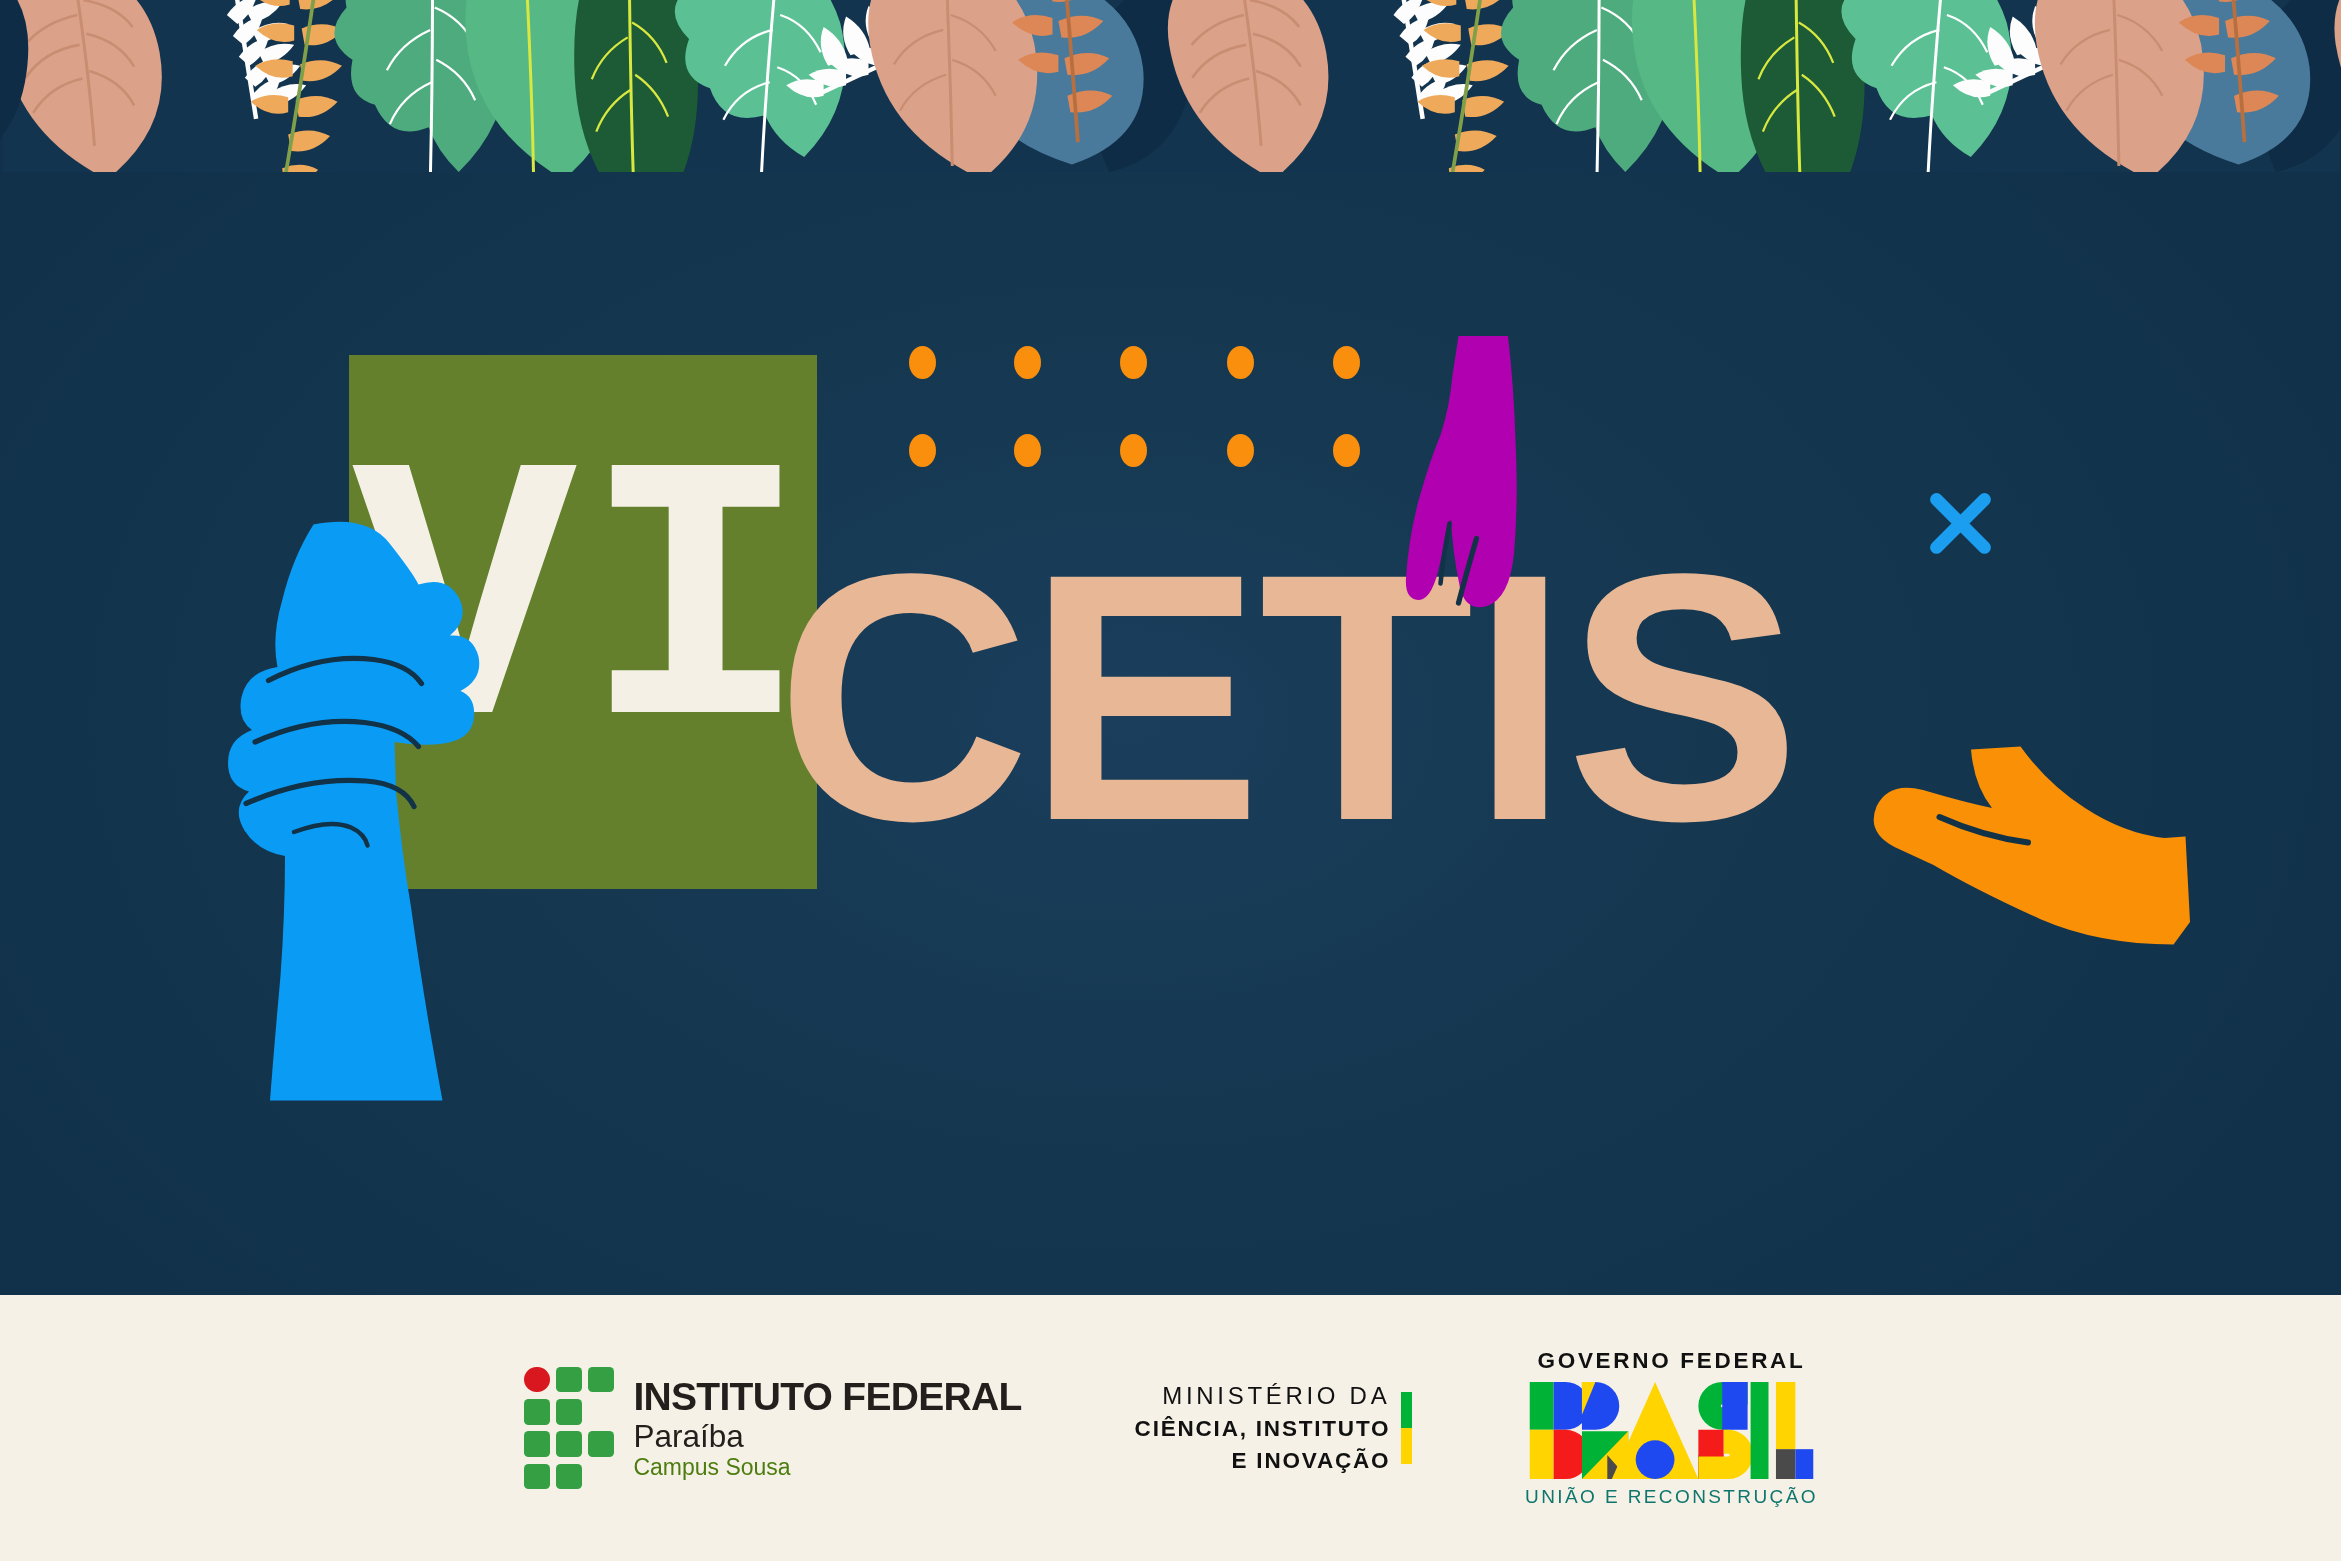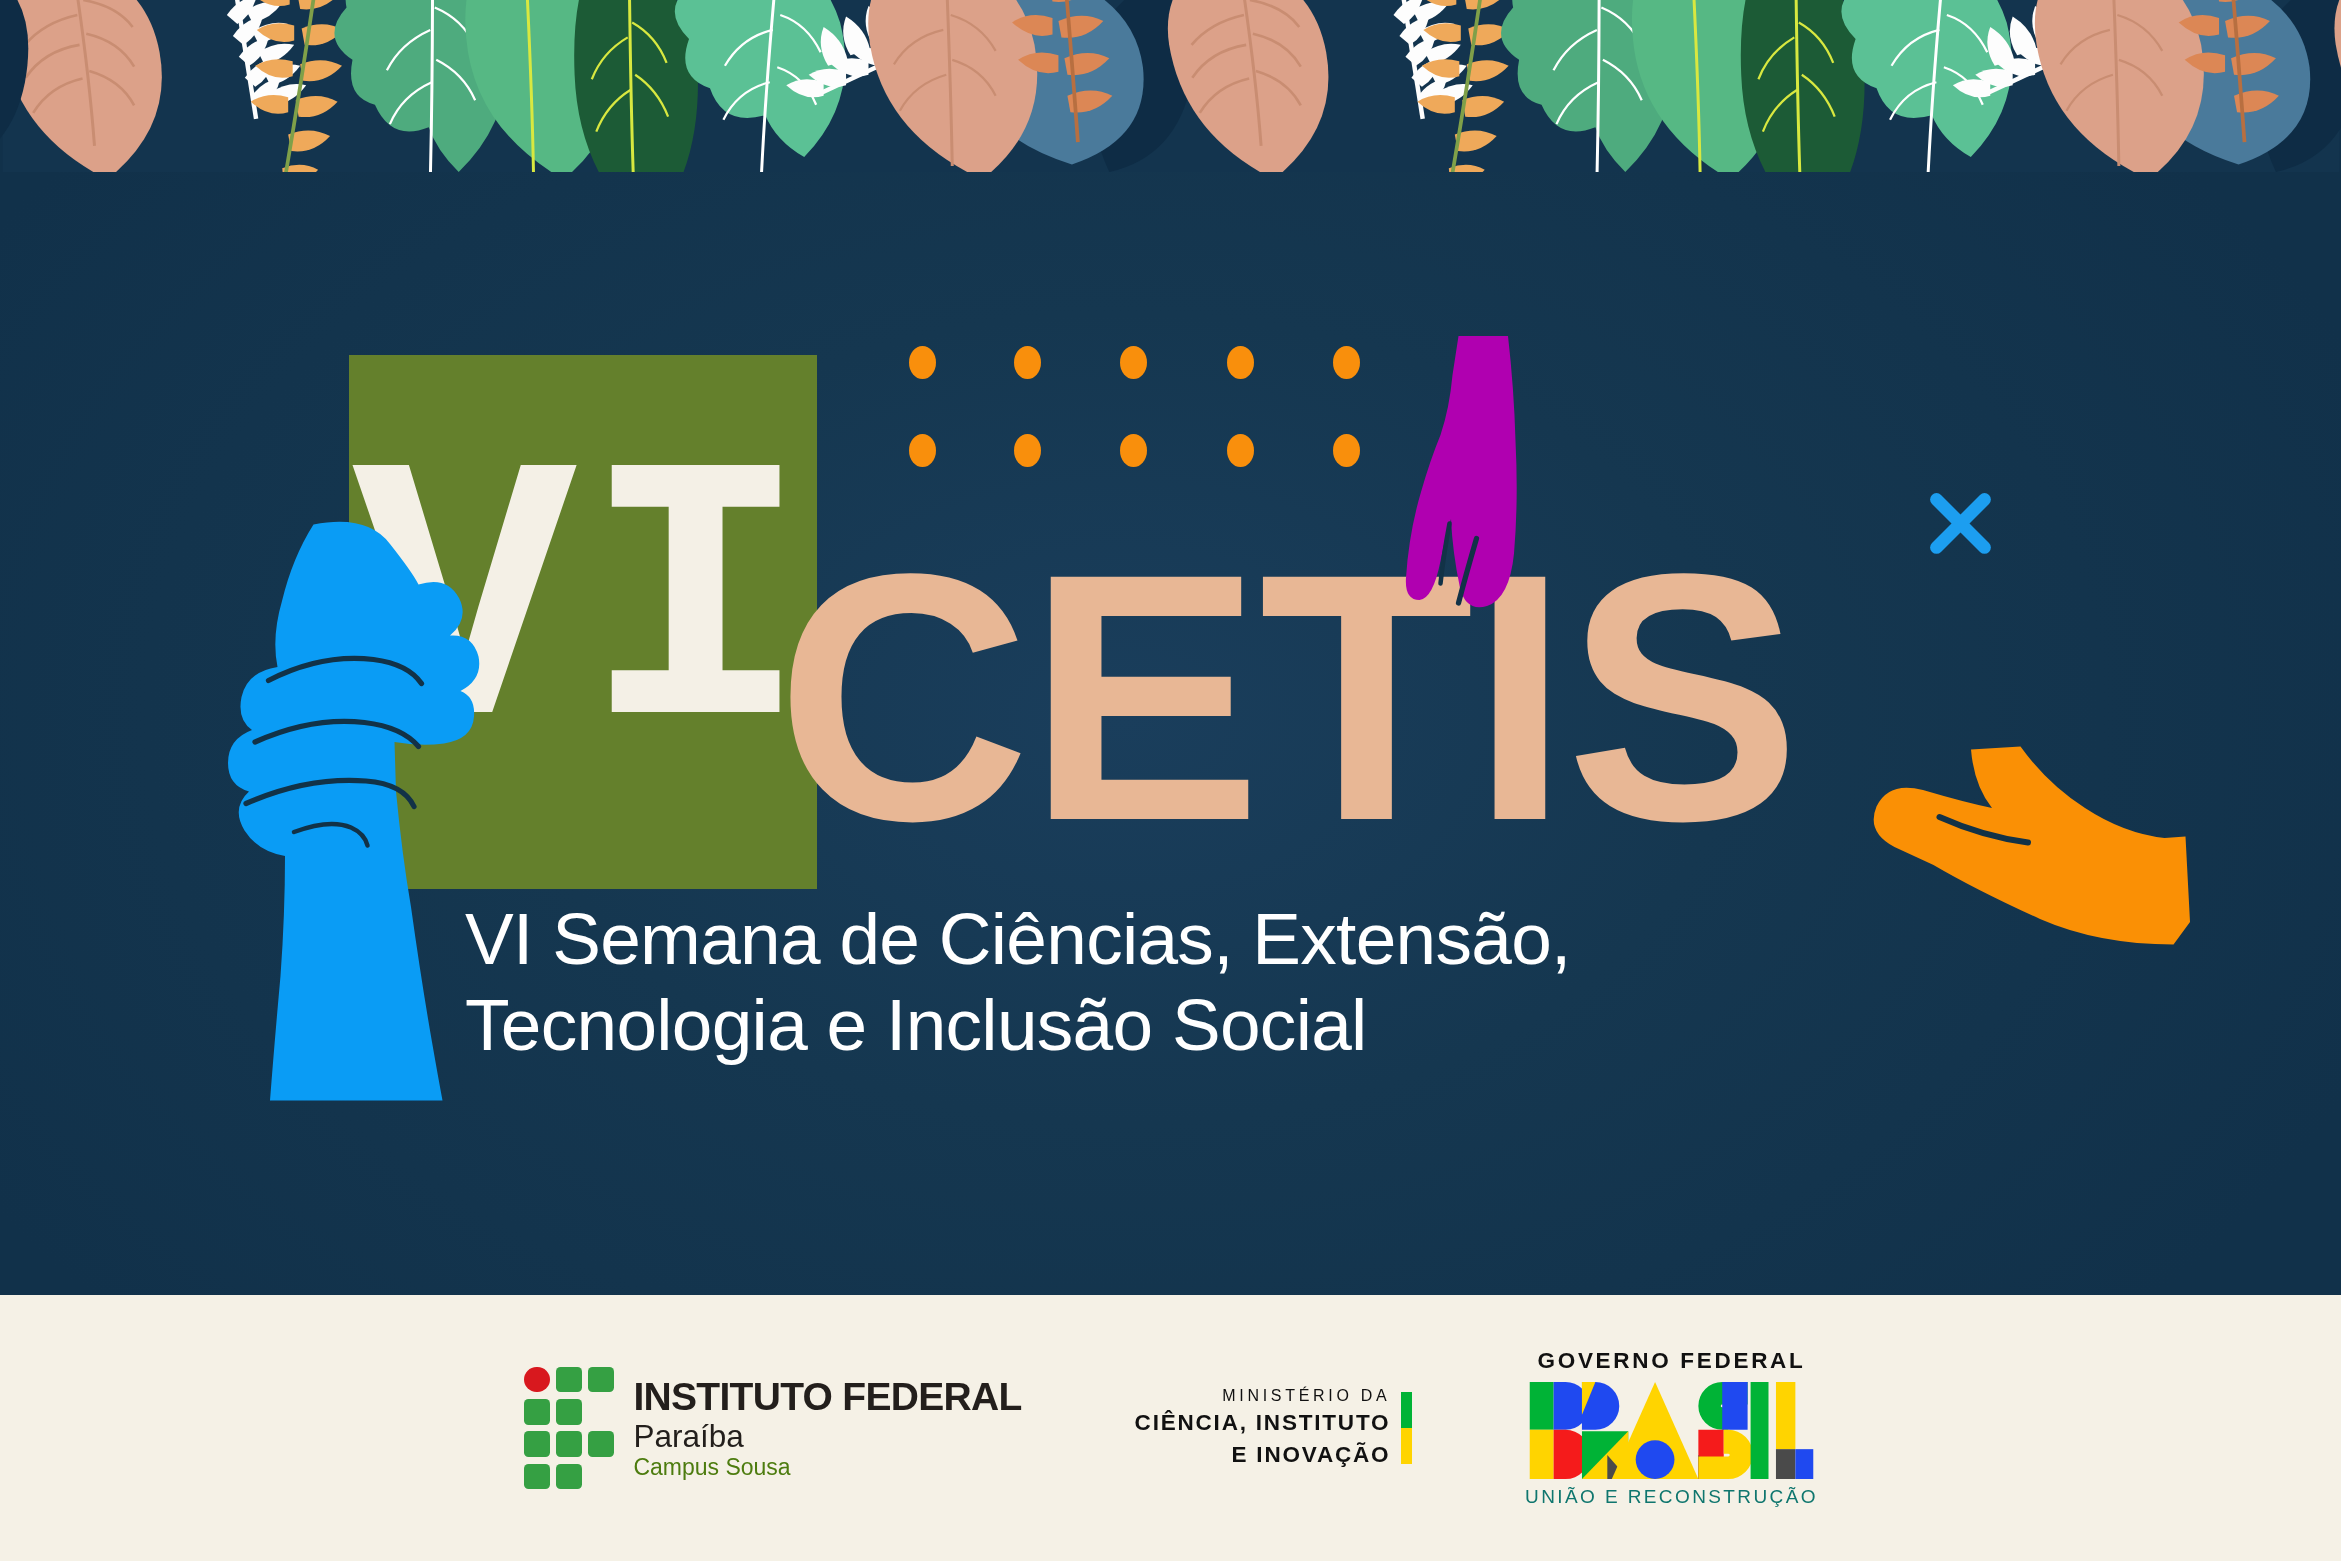--- a/index.html
+++ b/index.html
@@ -52,21 +52,21 @@
   .if-grid{display:grid;grid-template-columns:repeat(3,25.5px);grid-template-rows:repeat(4,25.5px);gap:6.7px;}
   .cell{background:#35a043;border-radius:4.5px;}
   .cell.red{background:#d8181e;border-radius:50%;}
   .cell.empty{background:transparent;}
   .if-text{display:flex;flex-direction:column;line-height:1.0;}
   .if-text .t1{font-size:39px;font-weight:700;color:#231f1c;letter-spacing:-0.7px;}
   .if-text .t2{font-size:31.5px;font-weight:400;color:#231f1c;margin-top:5.2px;}
   .if-text .t3{font-size:23px;font-weight:400;color:#4d7c0f;margin-top:3px;}
   .mcti{display:flex;align-items:center;gap:10.5px;}
   .mcti-text{text-align:right;line-height:1.42;}
-  .mcti-text .m1{font-size:16px;letter-spacing:3.7px;color:#111;font-weight:400;}
+  .mcti-text .m1{font-size:24px;letter-spacing:3.7px;color:#111;font-weight:400;}
   .mcti-text .m2{font-size:22.5px;letter-spacing:1.8px;color:#111;font-weight:700;}
   .mcti-text .m3{font-size:22.5px;letter-spacing:1.8px;color:#111;font-weight:700;}
   .mcti-flag{width:11.2px;height:72px;display:flex;flex-direction:column;}
   .mcti-flag i{display:block;flex:1;}
   .gov{display:flex;flex-direction:column;align-items:center;}
   .gov .g1{font-size:22.5px;font-weight:700;letter-spacing:2.7px;color:#111;margin-bottom:7.5px;}
   .gov .g3{font-size:19px;font-weight:400;letter-spacing:2.4px;color:#0f766e;margin-top:7.5px;}
 </style>
 </head>
 <body>
@@ -219,24 +219,20 @@
                Q44 446 26 418 Q8 388 32 366
                Q4 358 4 328 Q4 296 36 284
                Q16 270 22 240 Q30 206 70 200
                Q62 160 76 112 Q90 54 118 10 Z" fill="#0a9cf5"></path>
       <path d="M40 300 Q116 266 186 274 Q236 280 258 306" stroke="#123247" stroke-width="7" fill="none" stroke-linecap="round"></path>
       <path d="M28 382 Q110 346 188 352 Q238 356 252 386" stroke="#123247" stroke-width="7" fill="none" stroke-linecap="round"></path>
       <path d="M58 218 Q128 182 198 190 Q244 196 262 222" stroke="#123247" stroke-width="7" fill="none" stroke-linecap="round"></path>
       <path d="M92 420 Q140 402 168 414 Q186 422 190 438" stroke="#123247" stroke-width="6" fill="none" stroke-linecap="round"></path>
     </svg>
 
-    <div class="subtitle">
-      <span class="ln">VI Semana de Ciências, Extensão,</span>
-      <span class="ln">Tecnologia e Inclusão Social</span>
-    </div>
   </div>
 
   <div id="footer">
 
     <div class="if-logo">
       <div class="if-grid">
         <span class="cell red"></span>
         <span class="cell"></span>
         <span class="cell"></span>
         <span class="cell"></span>

